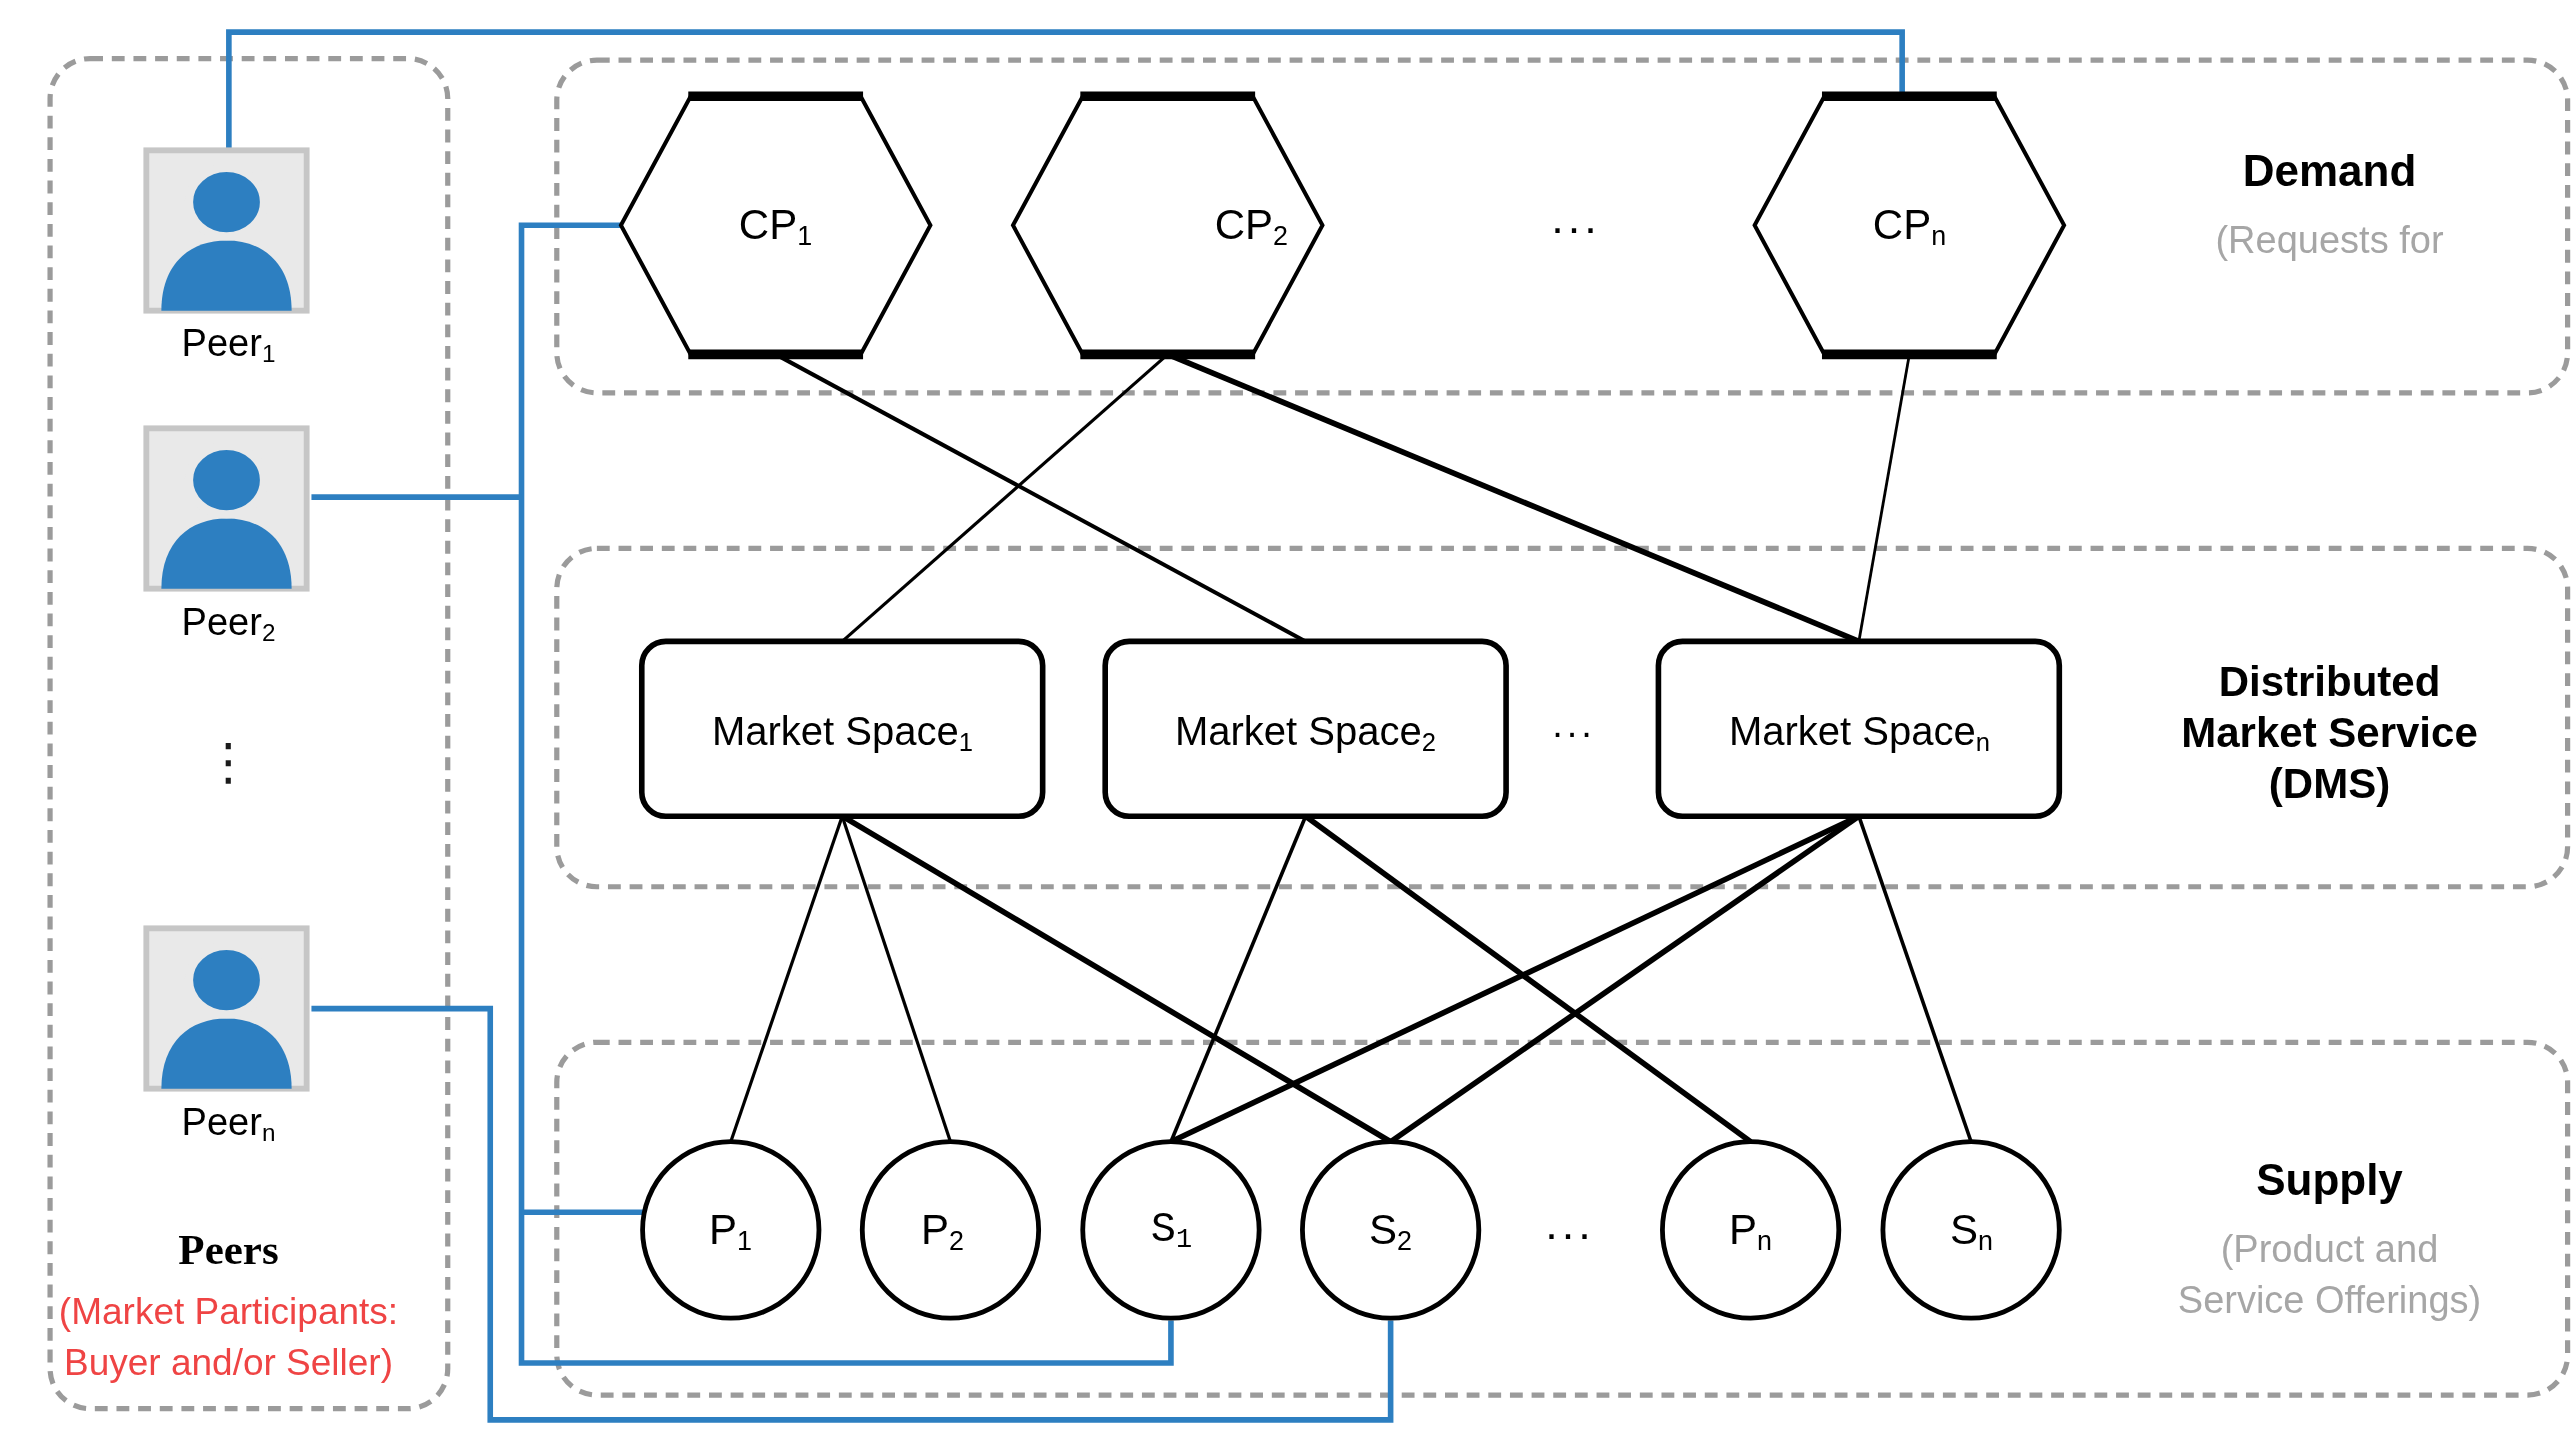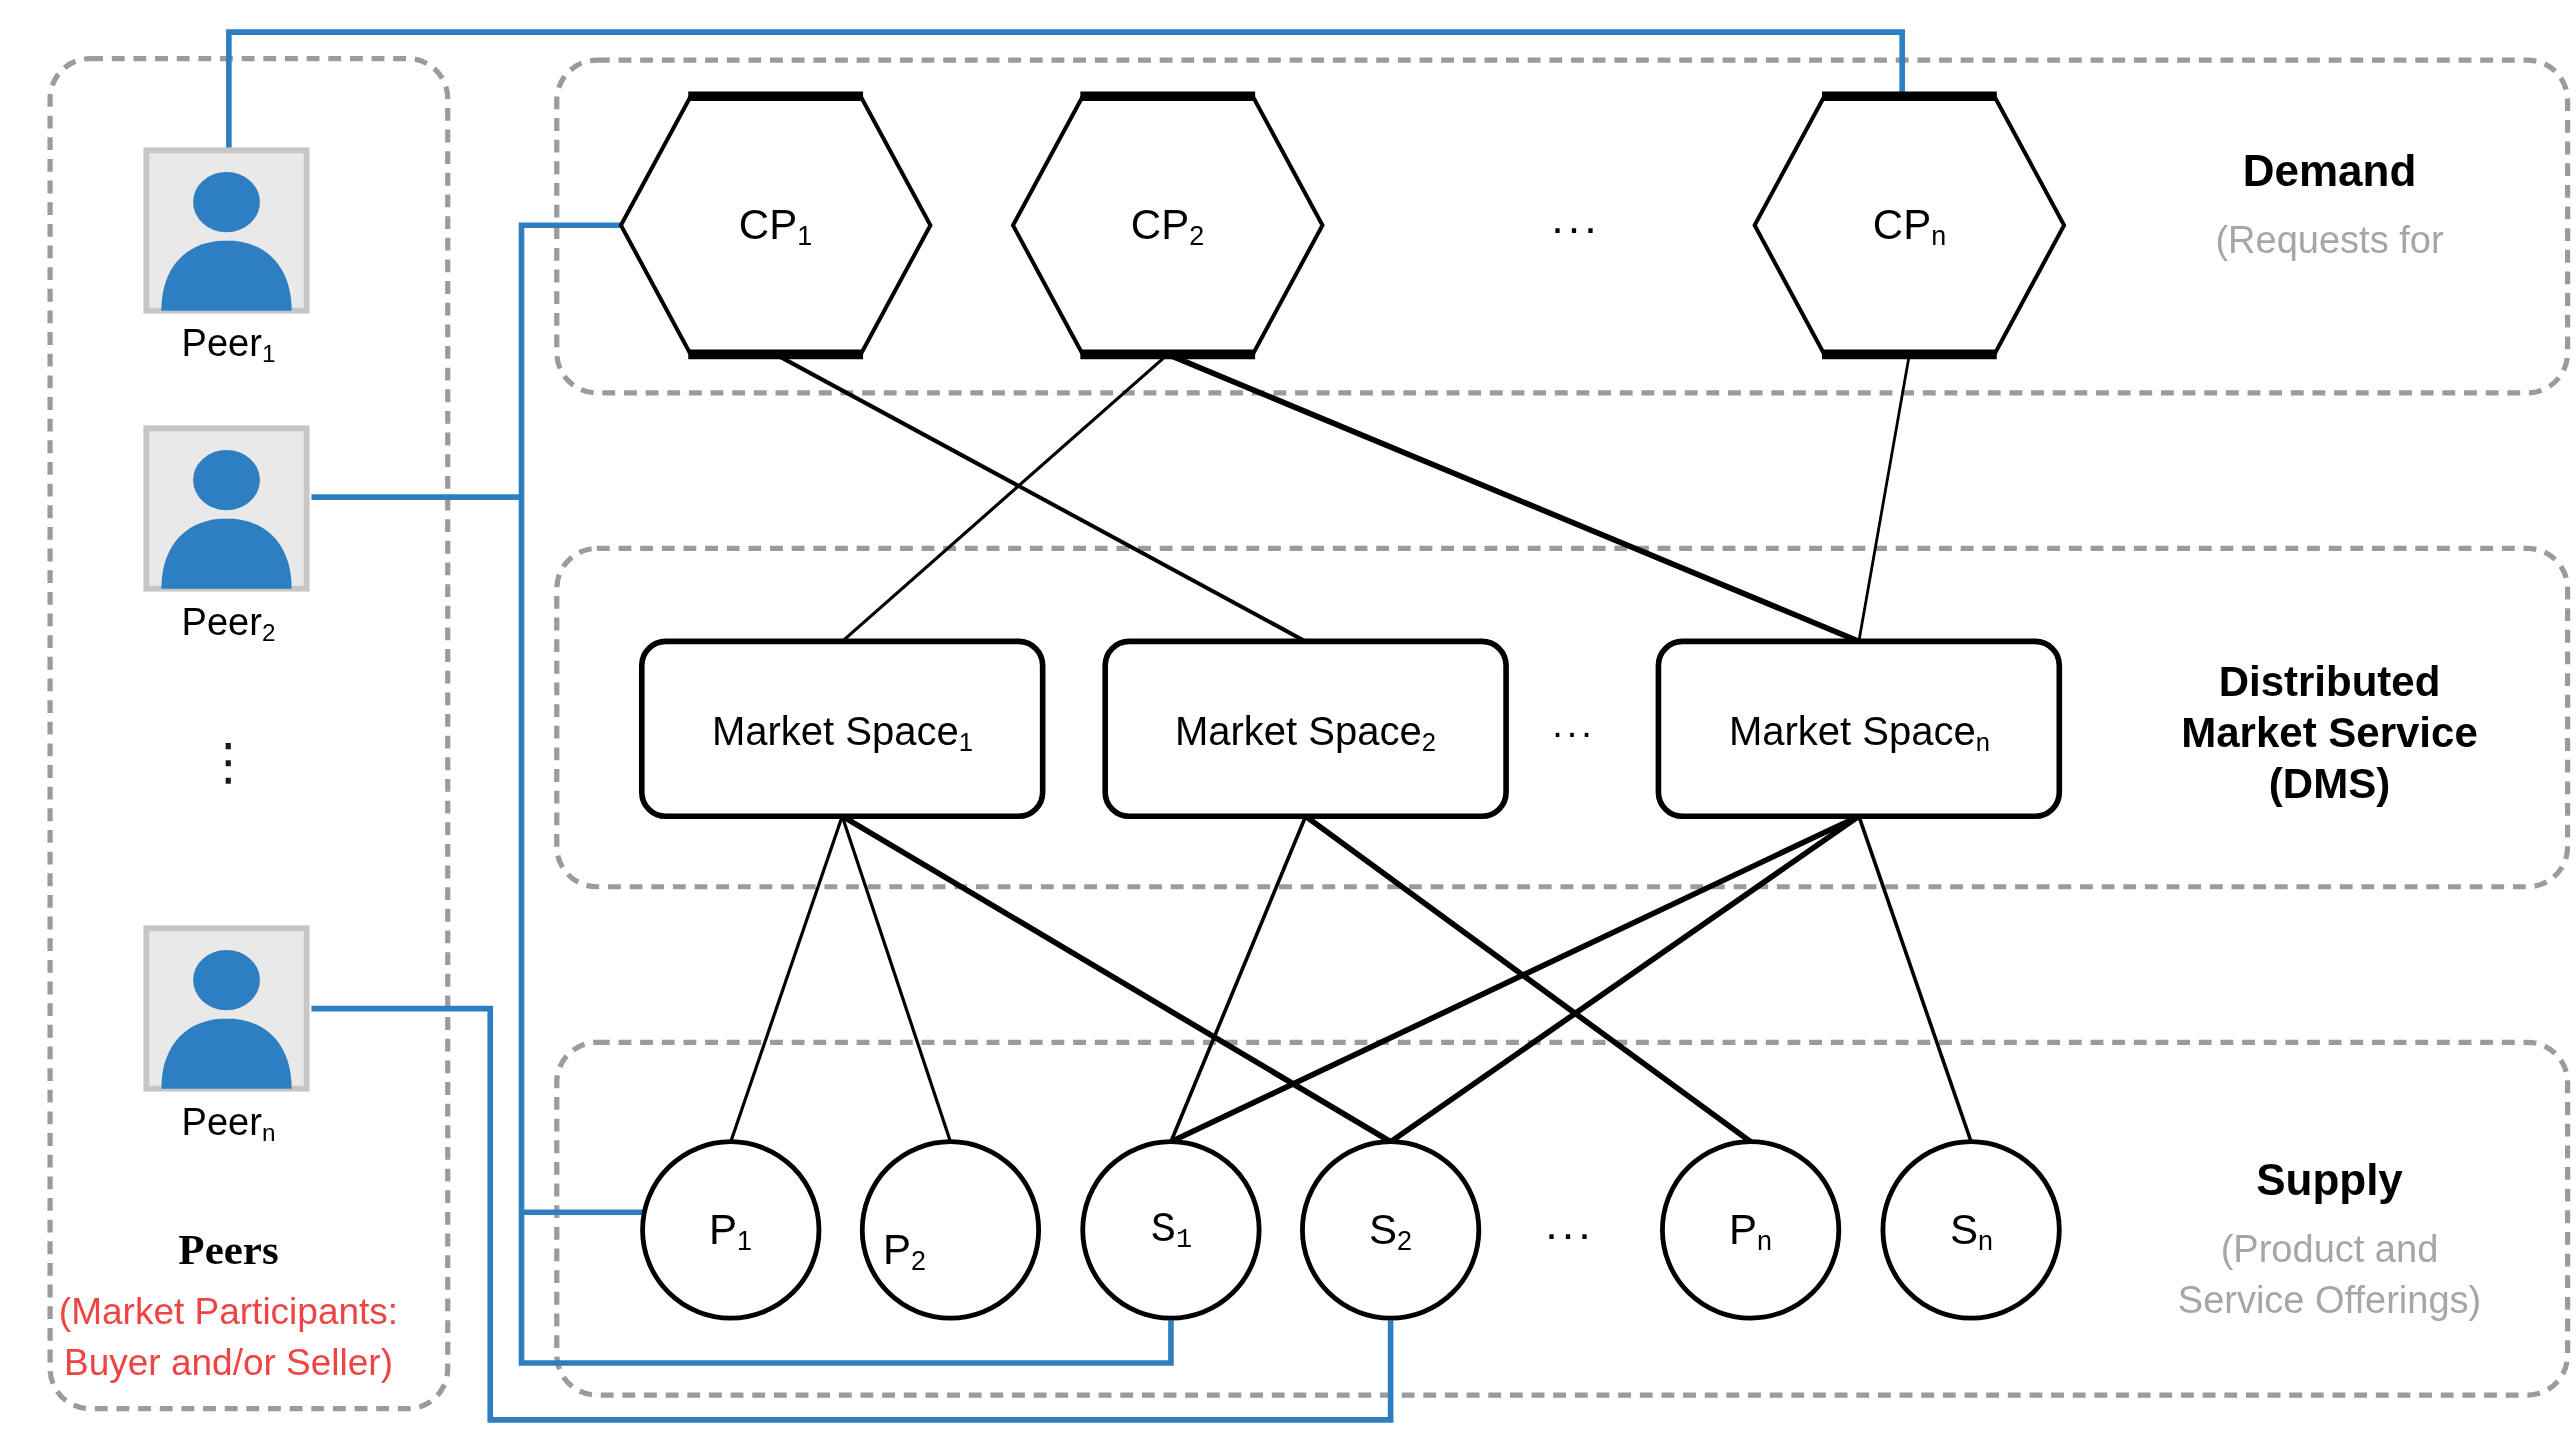--- a/index.html
+++ b/index.html
@@ -119,40 +119,40 @@
   <div class="lbl peer-lbl" style="left:108px; top:601px; width:241px;"><span>Peer</span><span class="sub">2</span></div>
   <div class="lbl vdots" style="left:108px; top:734px; width:241px;">⋮</div>
   <div class="lbl peer-lbl" style="left:108px; top:1101px; width:241px;"><span>Peer</span><span class="sub">n</span></div>
   <div class="lbl peers-title" style="left:68px; top:1225px; width:321px;">Peers</div>
   <div class="lbl peers-sub" style="left:24px; top:1286px; width:409px;">
     <div>(Market Participants:</div>
     <div>Buyer and/or Seller)</div>
   </div>
 
   <div class="lbl node-lbl" style="left:655px; top:201px; width:241px;"><span>CP</span><span class="sub">1</span></div>
-  <div class="lbl node-lbl" style="left:1047px; top:201px; width:241px;"><span>CP</span><span class="sub">2</span></div>
+  <div class="lbl node-lbl" style="left:1047px; top:201px; width:241px;text-align:right;"><span>CP</span><span class="sub">2</span></div>
   <div class="lbl dots" style="left:1496px; top:192px; width:160px;">...</div>
   <div class="lbl node-lbl" style="left:1789px; top:201px; width:241px;"><span>CP</span><span class="sub">n</span></div>
   <div class="lbl band-title" style="left:2121px; top:146px; width:417px;">Demand</div>
   <div class="lbl band-sub" style="left:2121px; top:215px; width:417px;">
     <div>(Requests for</div>
   </div>
 
   <div class="lbl ms-lbl" style="left:658px; top:708px; width:369px;"><span>Market Space</span><span class="sub">1</span></div>
   <div class="lbl ms-lbl" style="left:1121px; top:708px; width:369px;"><span>Market Space</span><span class="sub">2</span></div>
   <div class="lbl dots" style="left:1494px; top:703px; width:160px; font-size:38px;">...</div>
   <div class="lbl ms-lbl" style="left:1675px; top:708px; width:369px;"><span>Market Space</span><span class="sub">n</span></div>
   <div class="lbl dms-title" style="left:2121px; top:656px; width:417px;">
     <div>Distributed</div>
     <div>Market Service</div>
     <div>(DMS)</div>
   </div>
 
   <div class="lbl node-lbl" style="left:610px; top:1206px; width:241px;"><span>P</span><span class="sub">1</span></div>
-  <div class="lbl node-lbl" style="left:784px; top:1206px; width:241px;margin-top:20px;"><span>P</span><span class="sub">2</span></div>
+  <div class="lbl node-lbl" style="left:822px; top:1206px; width:241px;"><span>P</span><span class="sub">2</span></div>
   <div class="lbl node-lbl" style="left:1051px; top:1206px; width:241px;font-family:Liberation Mono, monospace;"><span>S</span><span class="sub">1</span></div>
   <div class="lbl node-lbl" style="left:1270px; top:1206px; width:241px;"><span>S</span><span class="sub">2</span></div>
   <div class="lbl dots" style="left:1490px; top:1198px; width:160px;">...</div>
   <div class="lbl node-lbl" style="left:1630px; top:1206px; width:241px;"><span>P</span><span class="sub">n</span></div>
   <div class="lbl node-lbl" style="left:1851px; top:1206px; width:241px;"><span>S</span><span class="sub">n</span></div>
   <div class="lbl band-title" style="left:2121px; top:1155px; width:417px;">Supply</div>
   <div class="lbl band-sub" style="left:2121px; top:1224px; width:417px;">
     <div>(Product and</div>
     <div>Service Offerings)</div>
   </div>

